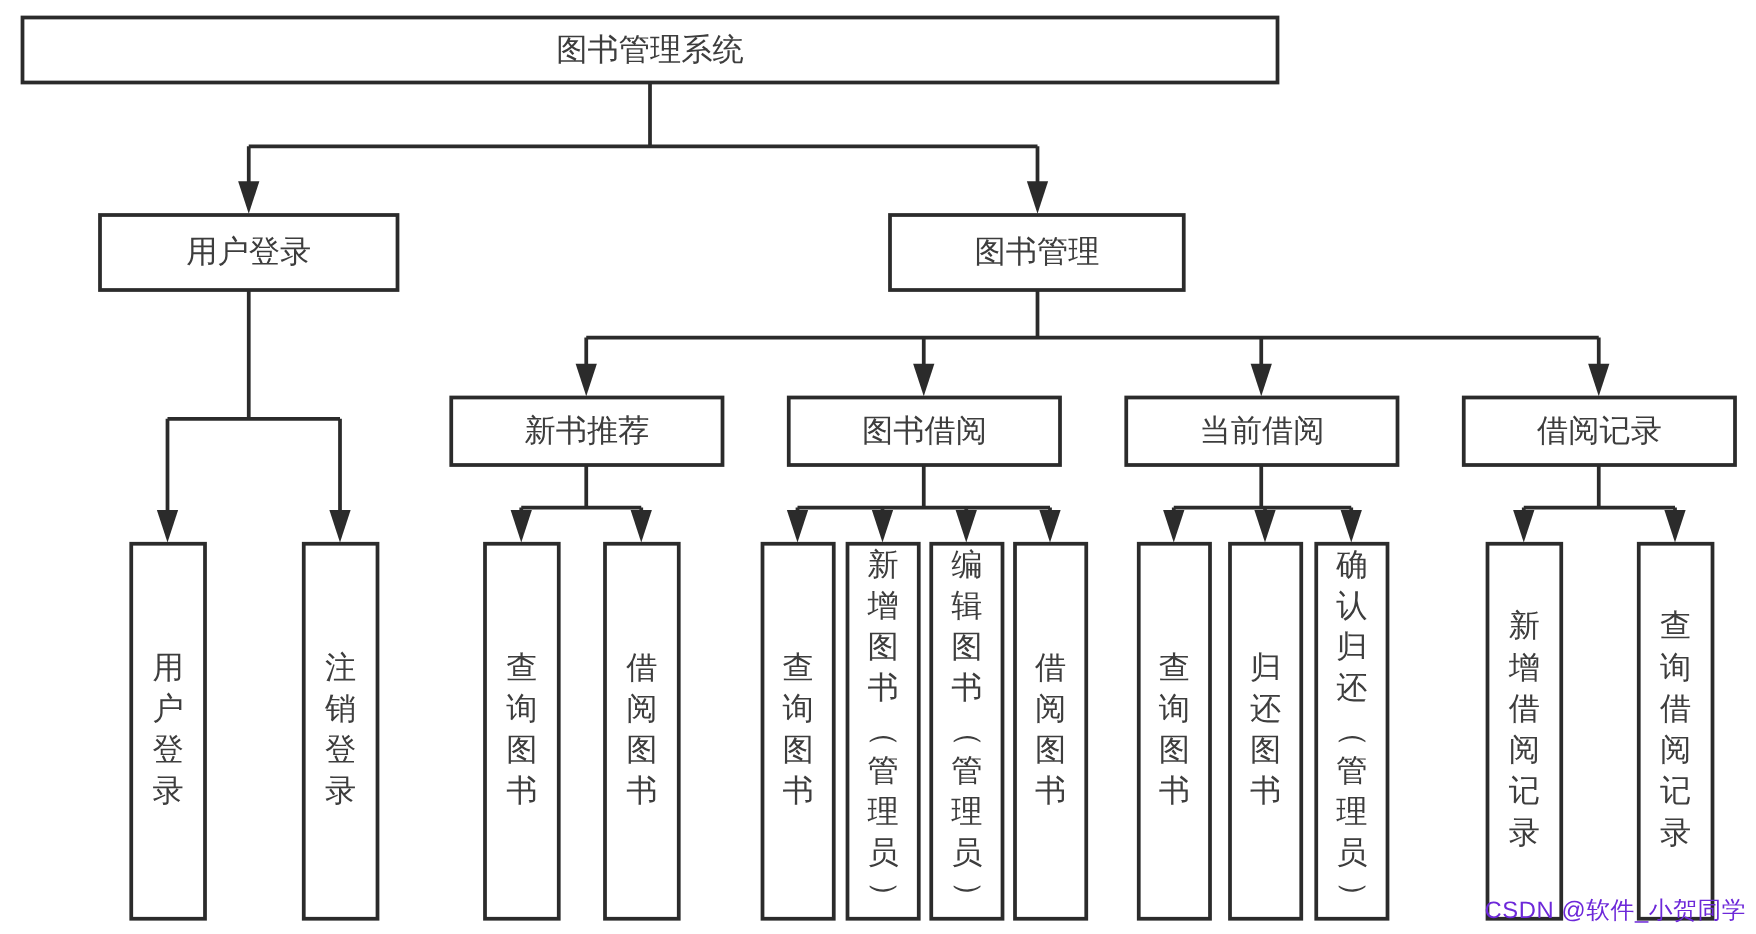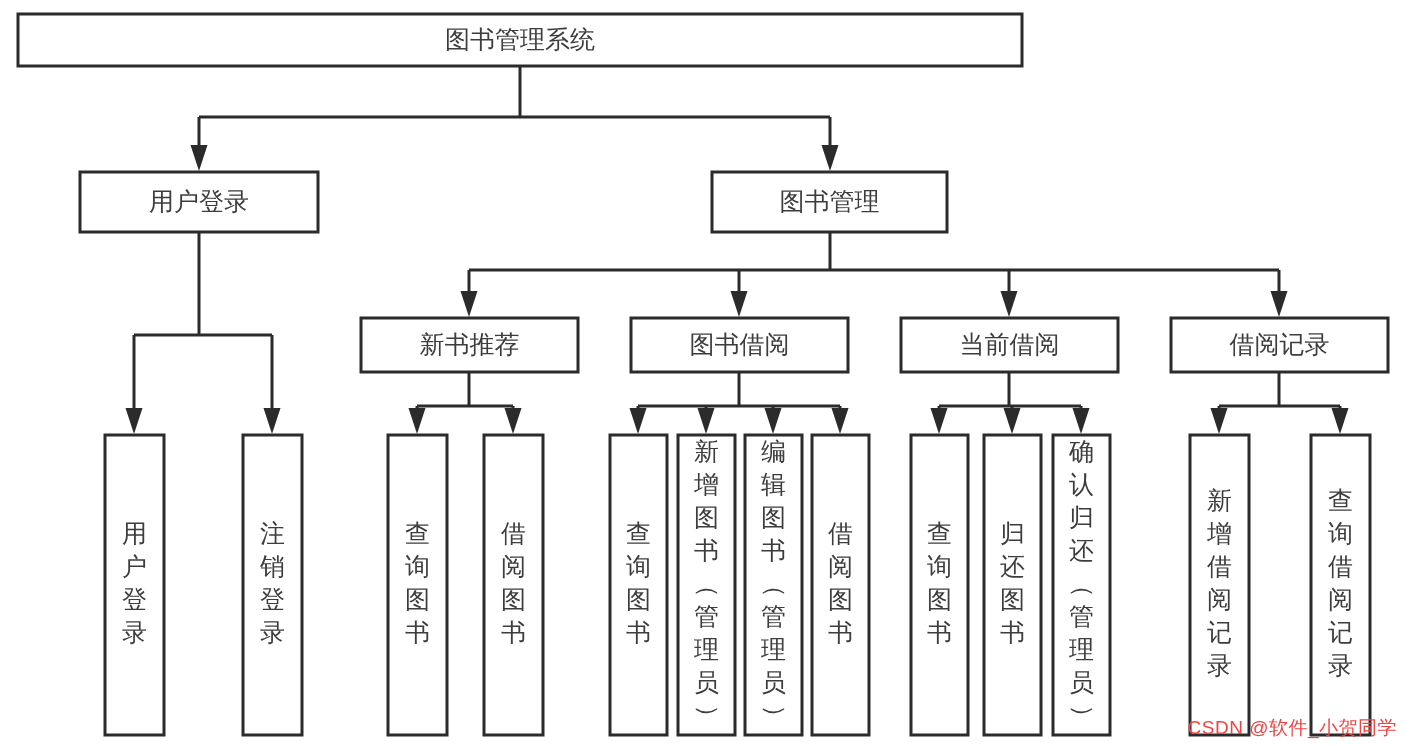--- a/index.html
+++ b/index.html
@@ -57,21 +57,21 @@
     fill: #3d3d3d;
     text-anchor: middle;
     dominant-baseline: middle;
   }
   .watermark-text {
     position: absolute;
     right: 8px;
     bottom: 6px;
     font-family: "Liberation Sans", "DejaVu Sans", sans-serif;
     font-size: 19px;
-    color: #ef4444;
+    color: #6d28d9;
     letter-spacing: 0.5px;
     white-space: nowrap;
     pointer-events: none;
   }
 </style>
 </head>
 <body>
 
 <div id="diagram-root">
   <svg id="tree-svg" viewBox="0 0 1405 747">

